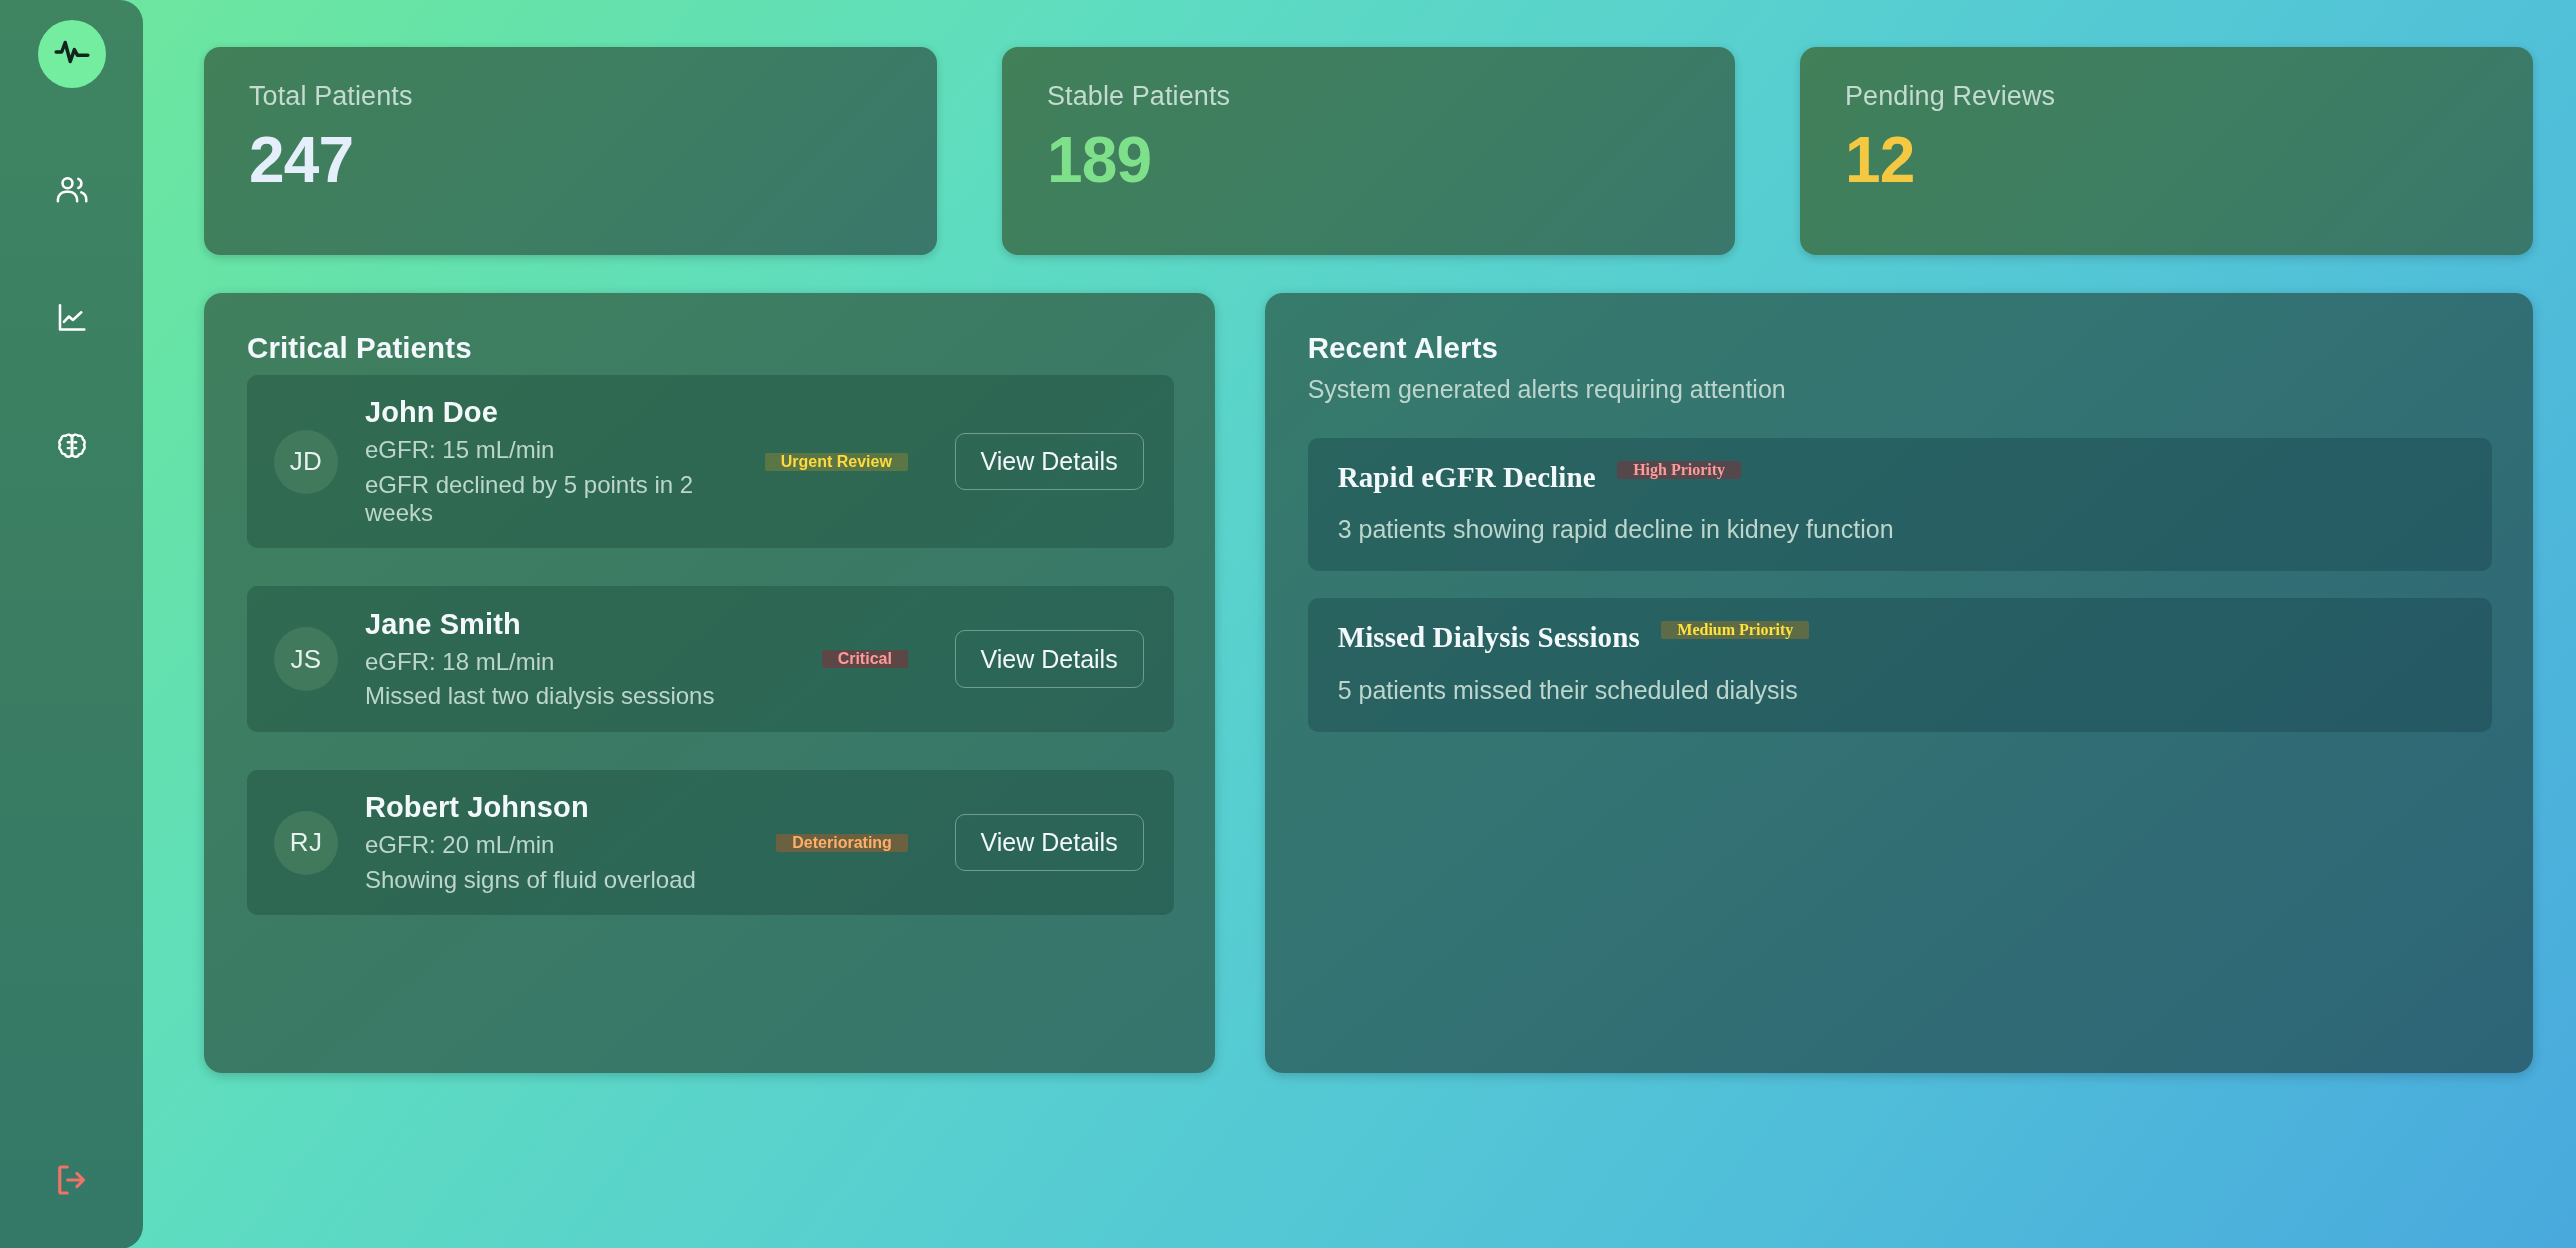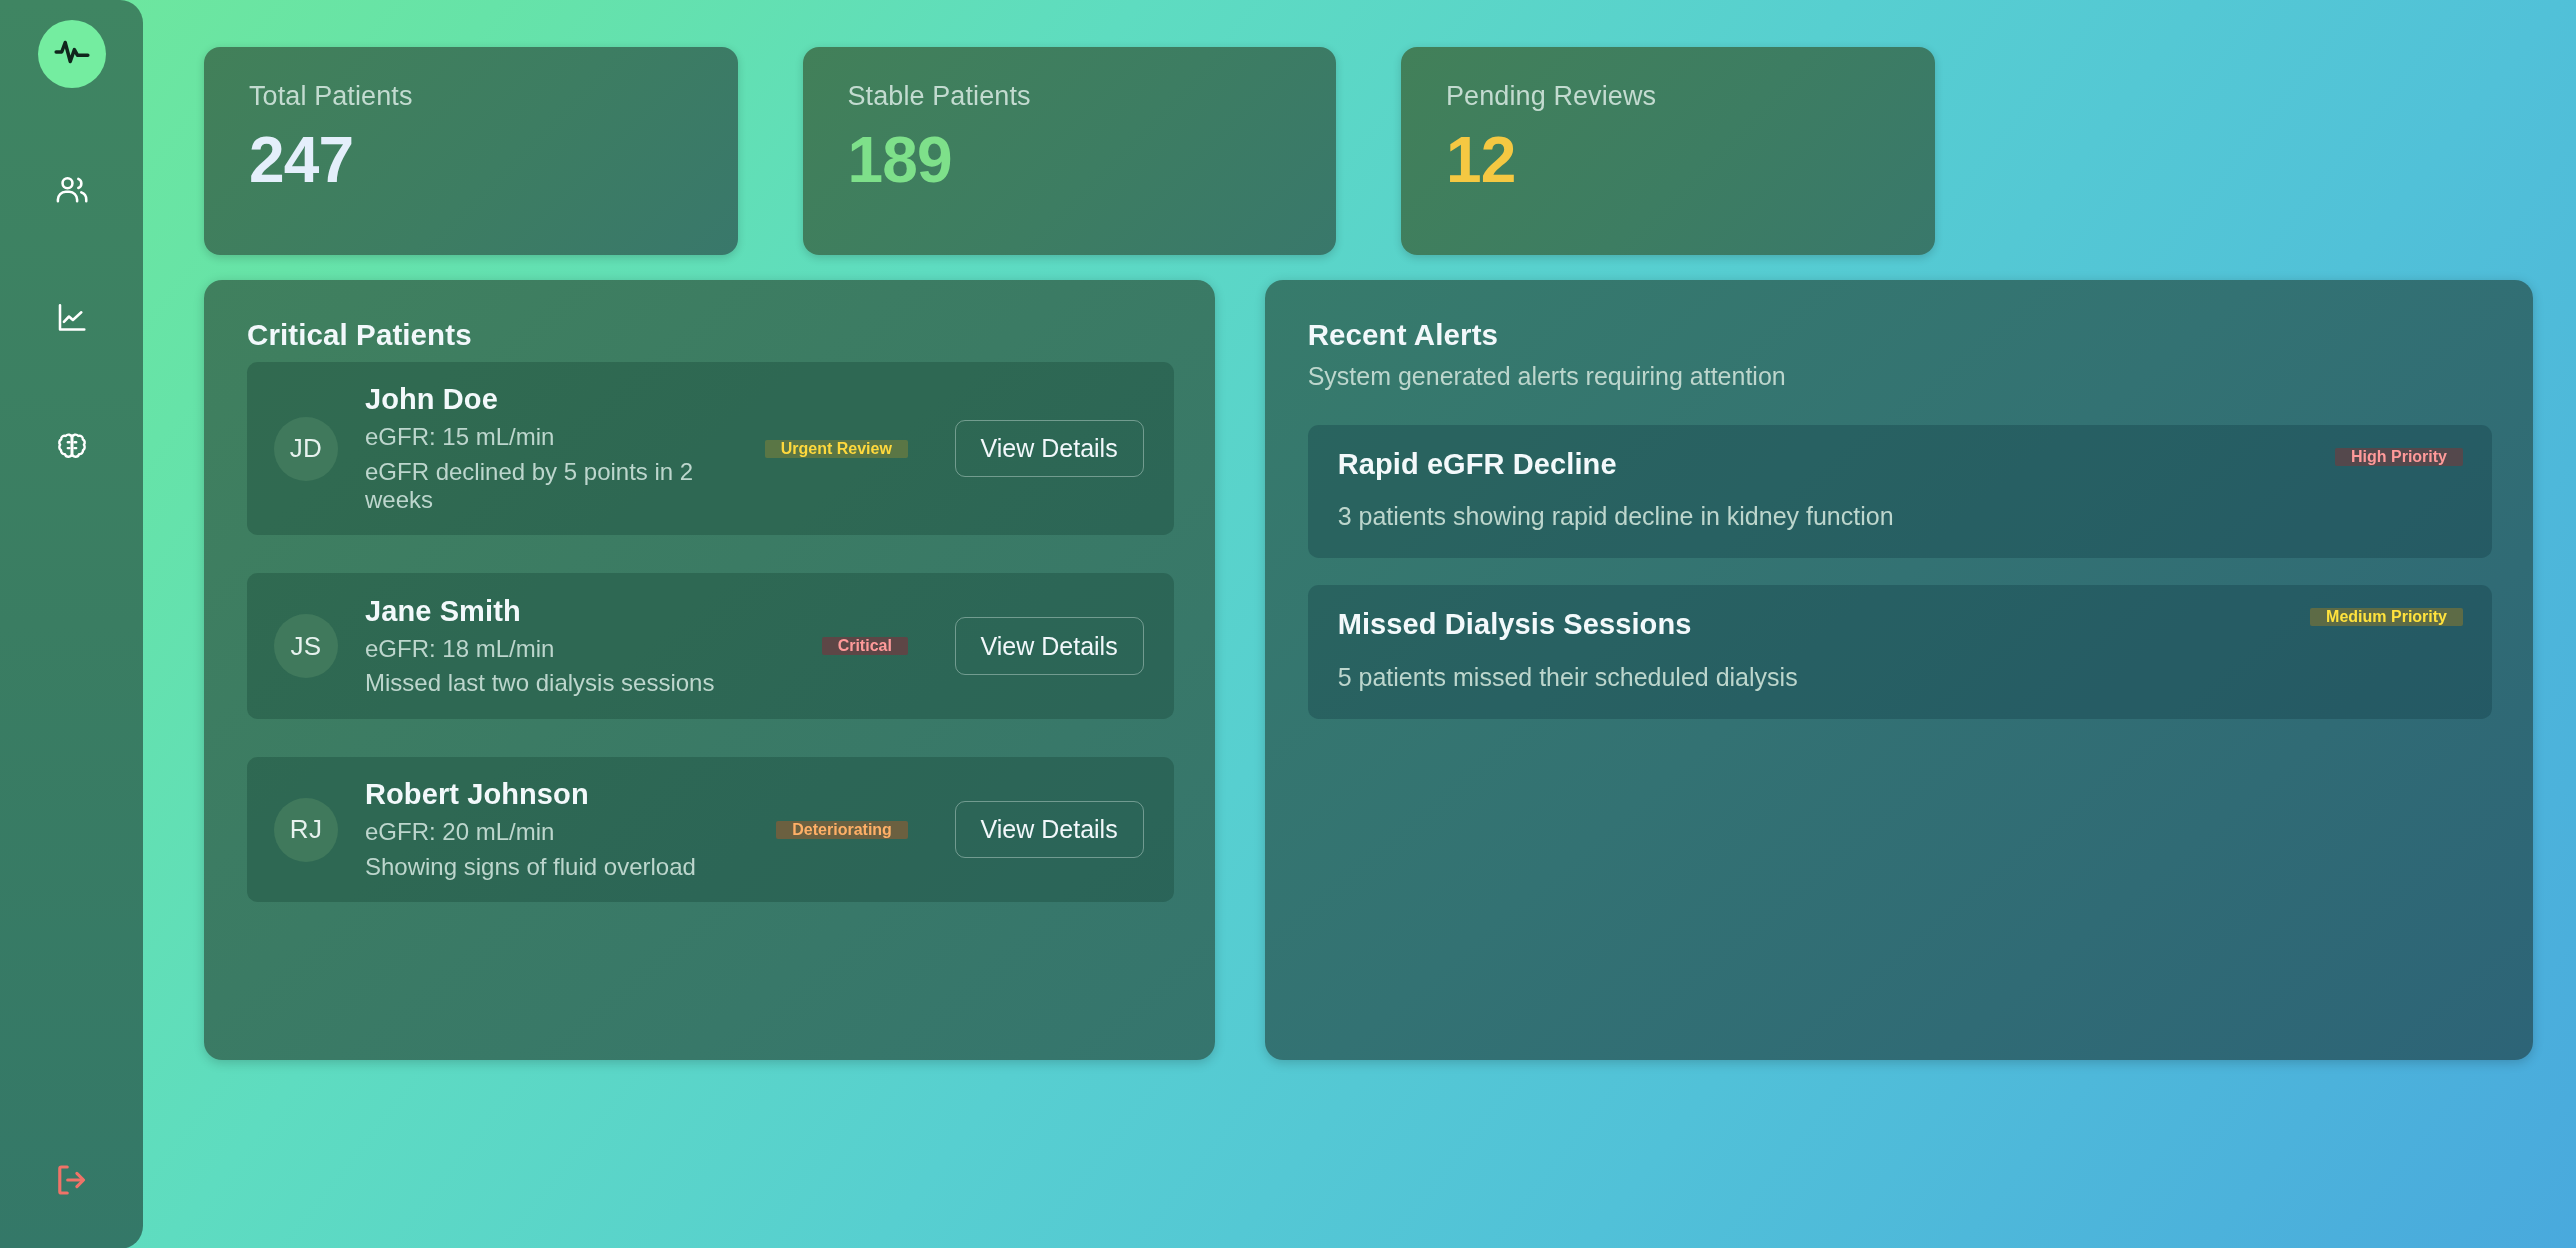--- a/index.html
+++ b/index.html
@@ -85,23 +85,23 @@
     flex: 1;
     padding: 47px 43px 0 61px;
     display: flex;
     flex-direction: column;
     min-width: 0;
   }
 
   
   #stat-row {
     display: grid;
-    grid-template-columns: repeat(4, 1fr);
+    grid-template-columns: repeat(3, 1fr);
     gap: 65px;
-    margin-bottom: 25px;
+    margin-bottom: 38px;
   }
 
   .stat-card {
     background: linear-gradient(135deg, #428059 0%, #3d7d62 55%, #39786b 100%);
     border-radius: 16px;
     height: 208px;
     padding: 34px 39px 0 45px;
     box-shadow: 0 2.7px 9px rgba(0,0,0,0.16);
   }
 
@@ -230,23 +230,23 @@
   
   .alert-row {
     background: rgba(14, 54, 62, 0.30);
     border-radius: 10.7px;
     padding: 23px 29px 27px 30px;
     margin-bottom: 27px;
   }
   .alert-head {
     display: flex;
     align-items: flex-start;
-    justify-content: space-between;
     gap: 21.5px;
     margin-bottom: 21.5px;
+    font-family: Liberation Serif, serif;
   }
   .alert-title {
     font-size: 29px;
     font-weight: bold;
     color: #f3f9fb;
     letter-spacing: 0.1px;
   }
   .alert-desc {
     font-size: 25px;
     color: #bdd6cd;

